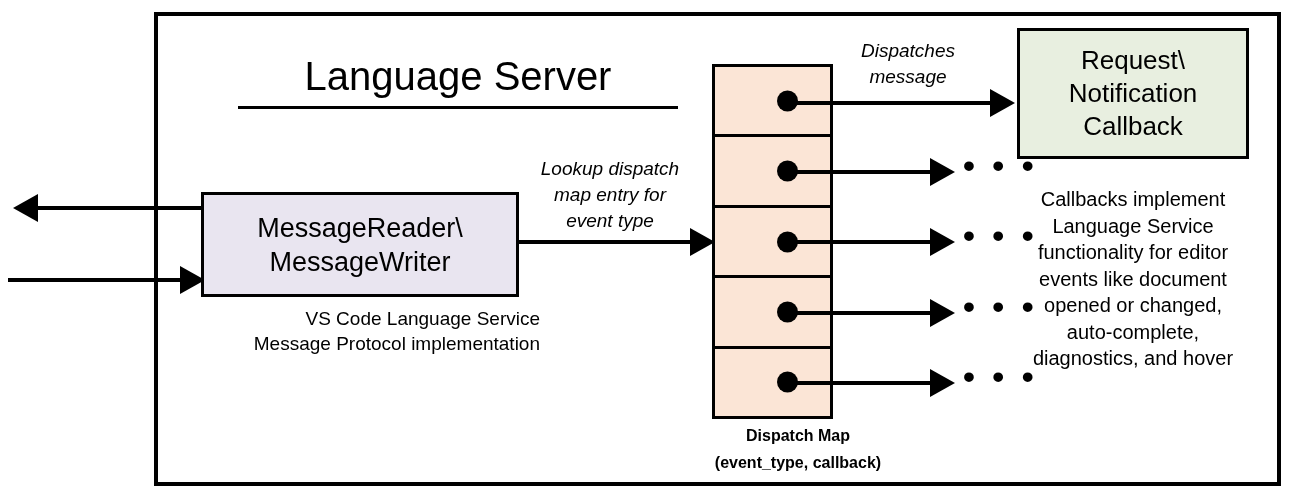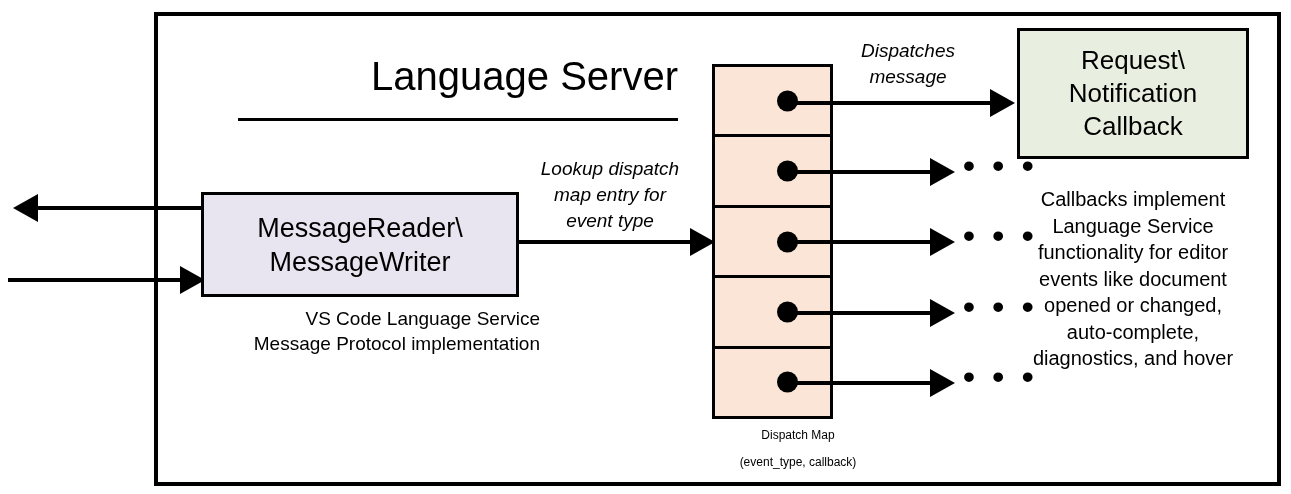--- a/index.html
+++ b/index.html
@@ -31,24 +31,24 @@
     background: transparent;
   }
 
   
   #page-title {
     left: 238px;
     top: 52px;
     width: 440px;
     font-size: 40px;
     line-height: 48px;
-    text-align: right;
+    text-align: center;
     white-space: nowrap;
     border-bottom: 3px solid #000;
-    padding-bottom: 18px;
+    padding-bottom: 6px;
   }
 
   
   .node-box {
     box-sizing: border-box;
     border: 3px solid #000;
     display: flex;
     align-items: center;
     justify-content: center;
     text-align: center;
@@ -82,22 +82,23 @@
   #message-reader-caption {
     left: 180px;
     top: 306px;
     width: 360px;
     text-align: right;
   }
   #dispatch-map-caption {
     left: 662px;
     top: 422px;
     width: 272px;
-    font-size: 12px;
+    font-size: 16px;
     line-height: 27px;
+    font-weight: bold;
   }
   #callback-caption {
     left: 1004px;
     top: 186px;
     width: 258px;
     font-size: 20px;
     line-height: 26.5px;
   }
 
   

